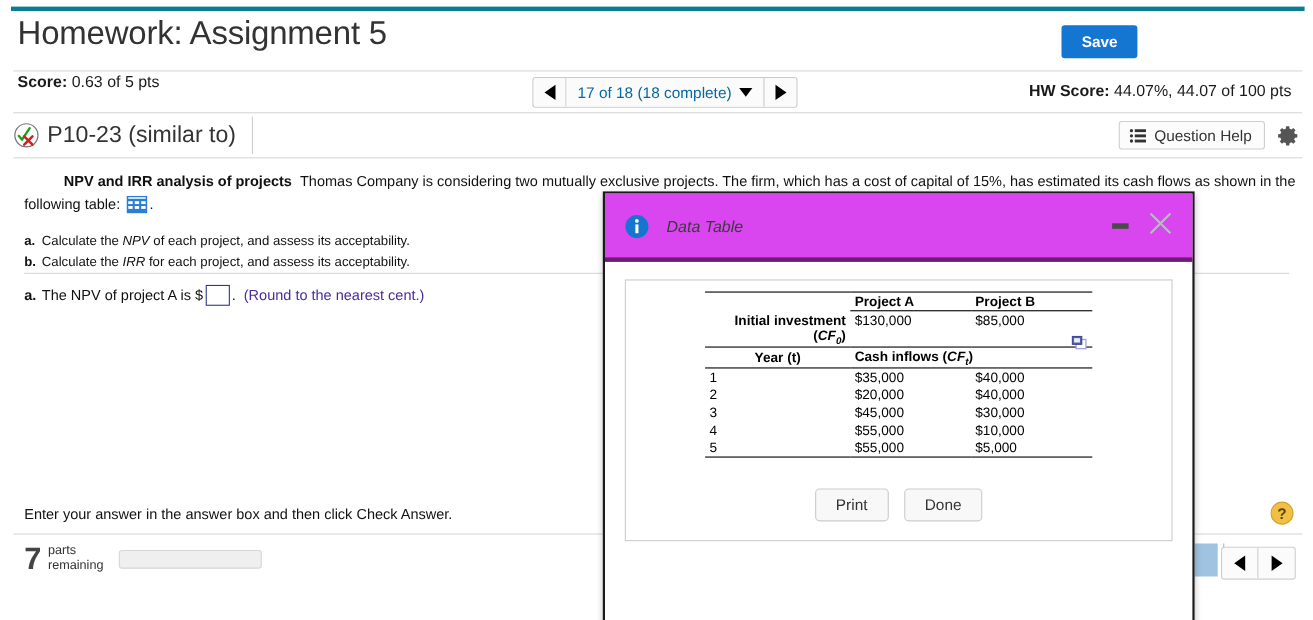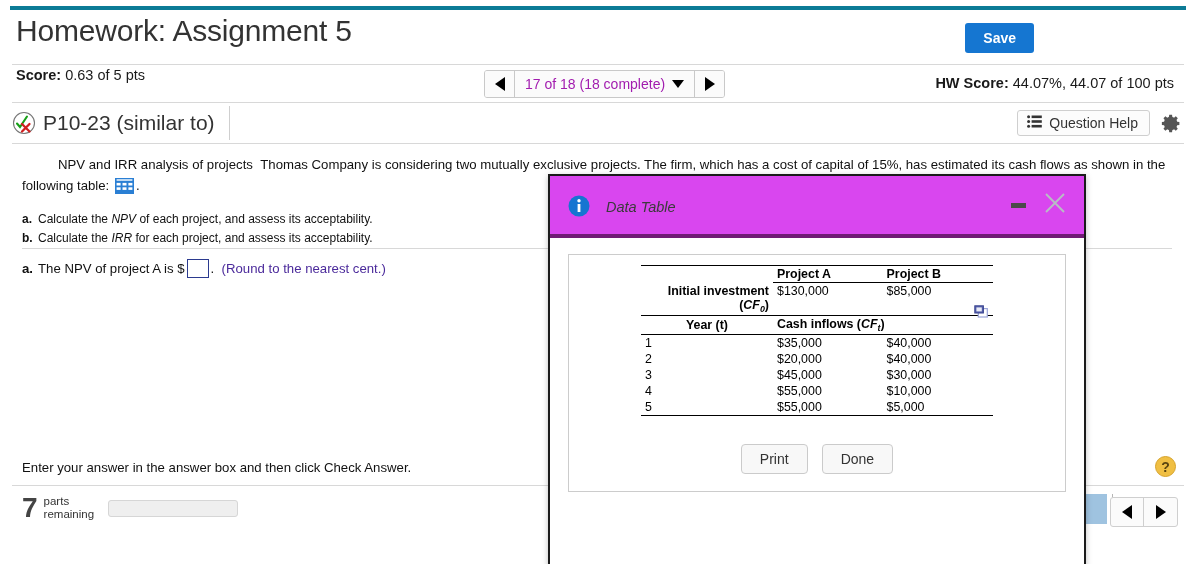--- a/index.html
+++ b/index.html
@@ -105,21 +105,21 @@
     font-size: 12px;
     color: #000;
   }
   .pager-btn.left { border-right: 1px solid #c9c9c9; }
   .pager-btn.right { border-left: 1px solid #c9c9c9; }
   .pager-label {
     display: flex;
     align-items: center;
     padding: 0 10px;
     font-size: 14px;
-    color: #a21caf;
+    color: #0369a1;
     background: #fbfbfb;
     white-space: nowrap;
     cursor: pointer;
   }
   .caret-down {
     display: inline-block;
     margin-left: 7px;
     width: 0; height: 0;
     border-left: 6px solid transparent;
     border-right: 6px solid transparent;
@@ -160,21 +160,21 @@
   }
   .pid-label {
     font-size: 21px;
     color: #333;
     white-space: nowrap;
   }
   .qhelp {
     position: absolute;
     right: 44px; top: 6px;
     display: flex;
-    align-items: flex-start;
+    align-items: center;
     gap: 7px;
     border: 1px solid #cfcfcf;
     border-radius: 3px;
     background: #fcfcfc;
     padding: 4px 11px 4px 9px;
     font-size: 14px;
     color: #333;
     cursor: pointer;
     white-space: nowrap;
   }
@@ -191,21 +191,21 @@
     width: 1194px;
   }
   .qtext {
     position: absolute;
     left: 22px; top: 8px;
     width: 1160px;
     font-size: 13.2px;
     line-height: 21px;
     color: #111;
   }
-  .qtext b { font-weight: normal; padding-left: 36px; }
+  .qtext b { font-weight: bold; padding-left: 36px; }
   .grid-icon {
     display: inline-block;
     vertical-align: -4px;
     width: 19px; height: 16px;
     margin: 0 2px;
     cursor: pointer;
   }
   .parts {
     position: absolute;
     left: 22px; top: 64px;

